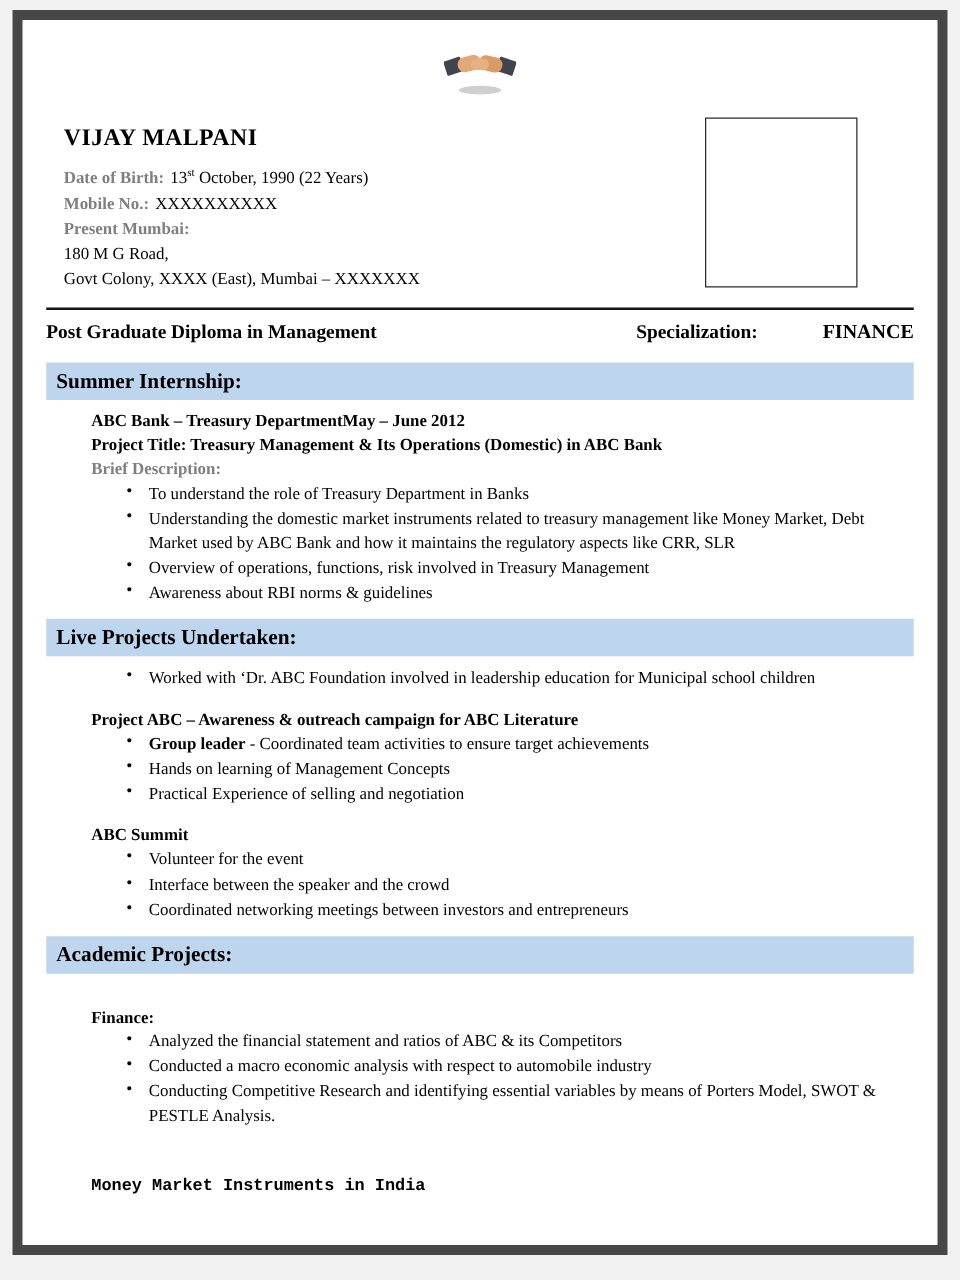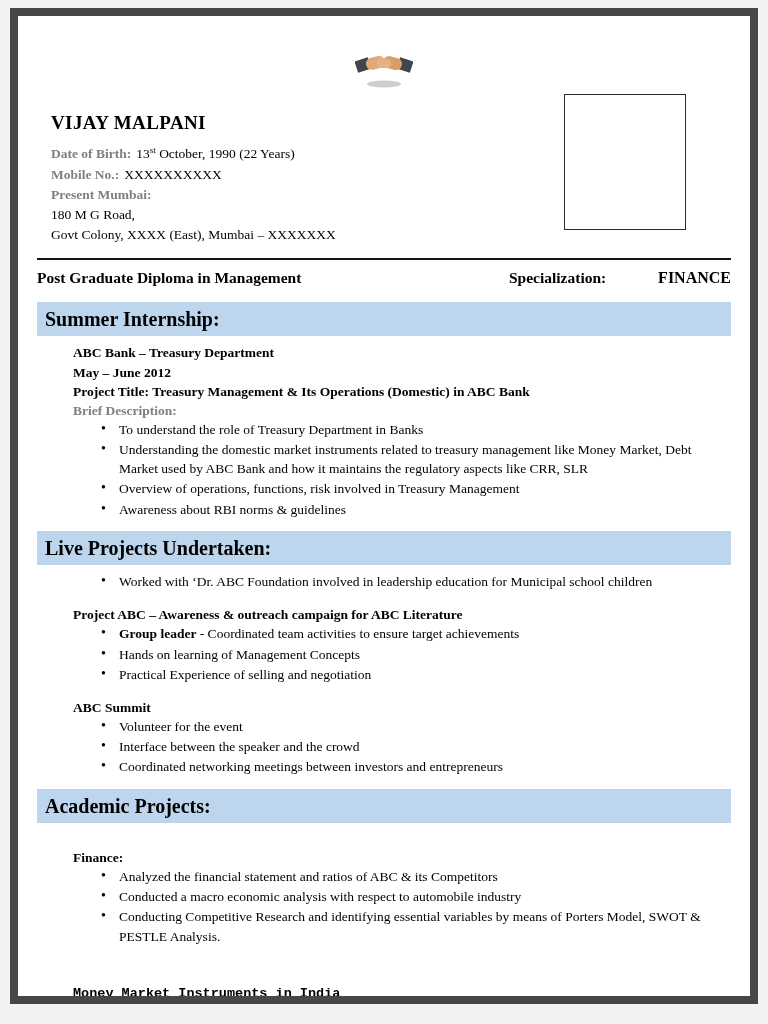--- a/index.html
+++ b/index.html
@@ -11,21 +11,21 @@
   *{box-sizing:border-box;}
   body{
     margin:0; width:768px; height:1024px; background:#f2f2f2;
     font-family:"Liberation Serif","DejaVu Serif",serif; color:#000;
     position:relative; overflow:hidden;
   }
   .frame{
     position:absolute; left:10px; right:10px; top:8px; bottom:20px;
     border:8px solid var(--frame); background:#fff; overflow:hidden;
   }
-  .content{ position:relative; height:100%; padding:16px 19px; font-size:13.5px; line-height:1.42; }
+  .content{ position:relative; height:100%; padding:4px 19px; font-size:13.5px; line-height:1.42; }
 
   .handshake-wrap{ text-align:center; padding-top:12px; height:60px; }
 
   .photo-box{
     position:absolute; top:78px; right:64px; width:122px; height:136px;
     border:1px solid #2b2b2b; background:#fff;
   }
 
   .header-block{ margin-left:14px; margin-top:18px; }
   .name{ font-size:19px; font-weight:bold; letter-spacing:.4px; margin:0 0 7px 0; }
@@ -36,25 +36,25 @@
 
   .rule{ border:none; border-top:2px solid #151515; margin:14px 0 7px 0; }
 
   .degree-row{
     display:flex; justify-content:space-between; align-items:baseline;
     font-weight:bold; font-size:15.5px; margin:2px 0 6px 0;
   }
   .spec-val{ font-size:16px;margin-left:48px; }
 
   .bar{
-    background:var(--section-bar); font-weight:bold; font-size:20px;
+    background:var(--section-bar); font-weight:bold; font-size:17px;
     padding:3px 8px; margin:12px 0 7px 0;
   }
 
-  .row-split{ display:flex; justify-content:flex-start; padding-right:84px;flex-direction:column; }
+  .row-split{ display:flex; justify-content:flex-start; padding-right:84px; }
   .b{ font-weight:bold; }
   .ind1{ margin-left:36px; }
 
   .bullet{ position:relative; margin-left:62px; padding-left:20px; margin-bottom:1px; }
   .bullet::before{ content:"•"; position:absolute; left:2px; top:-1px; font-size:14px; }
 
   .sub-title{ font-weight:bold; margin-left:36px; margin-top:14px; }
   .gap-lg{ margin-top:25px; }
   .gap-xl{ margin-top:38px;font-family:Liberation Mono, monospace; }
 </style>

